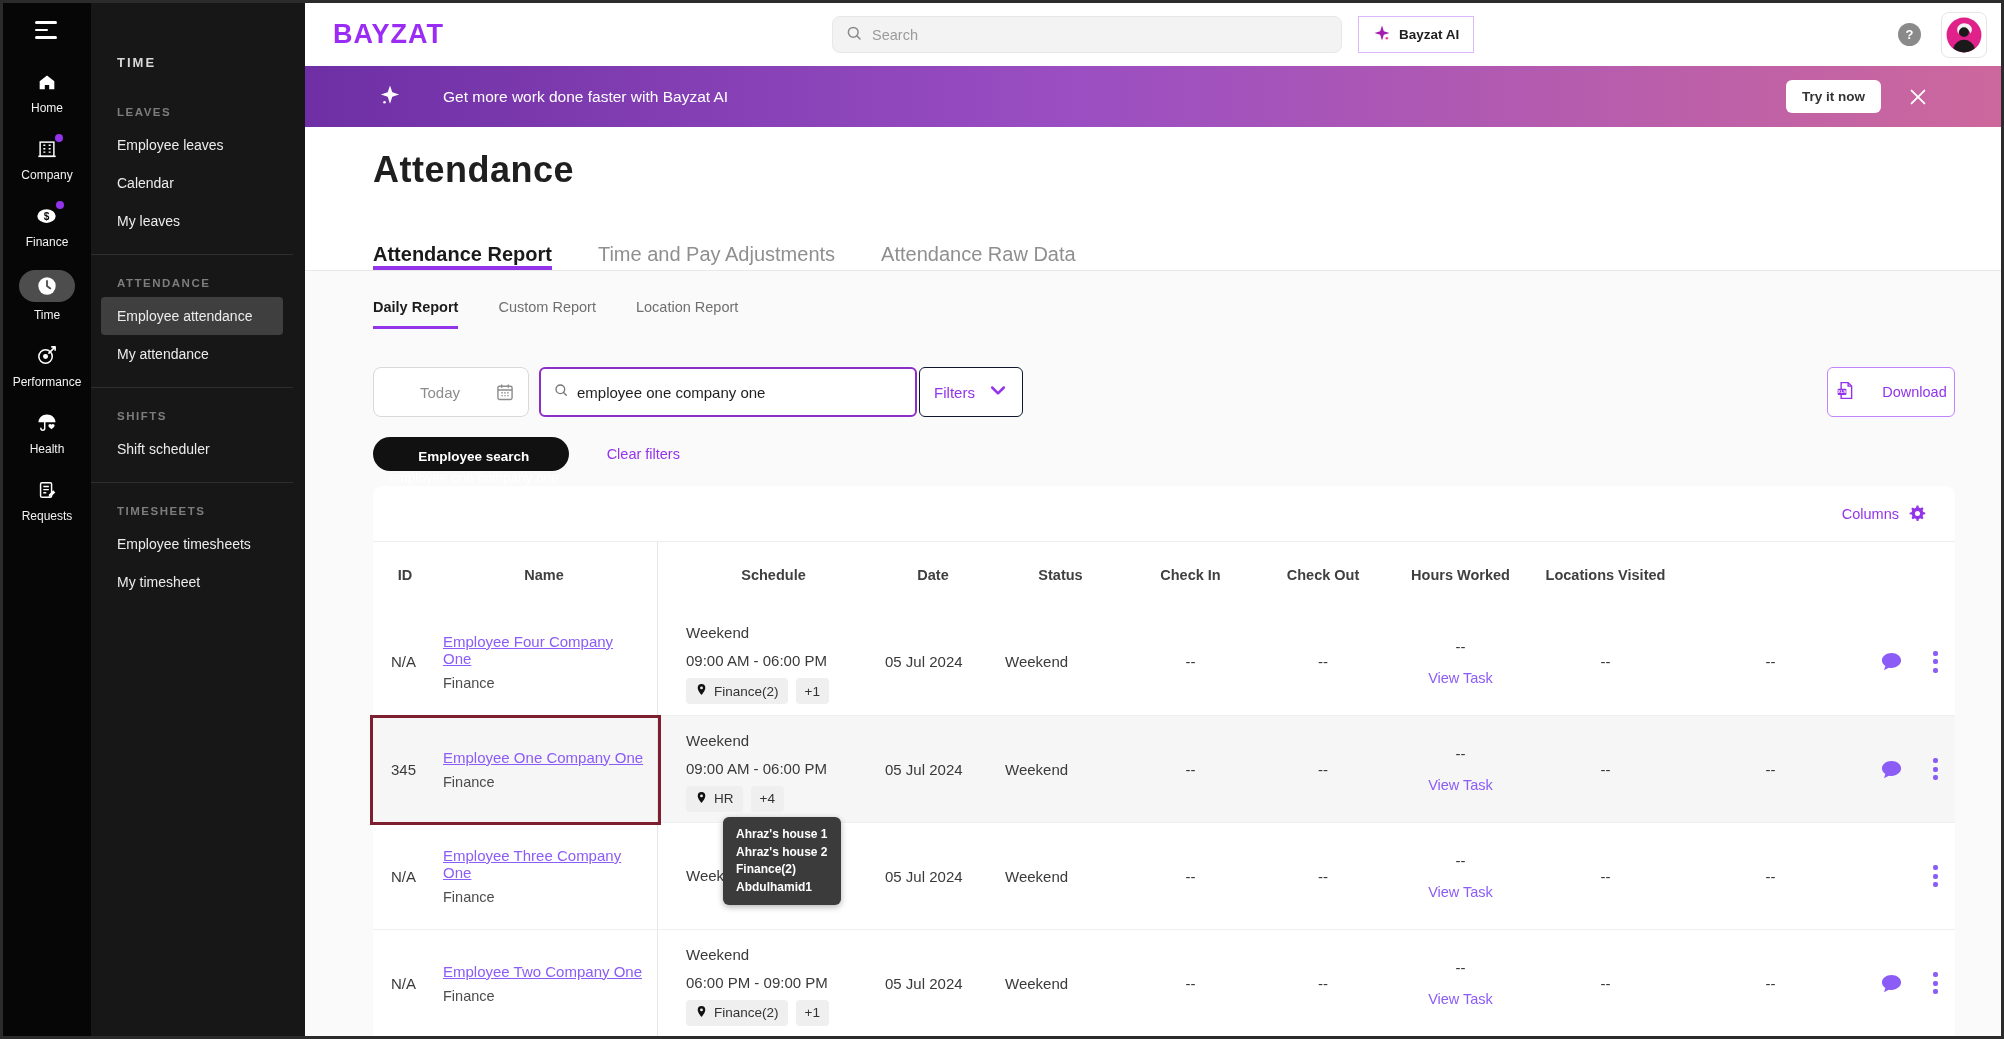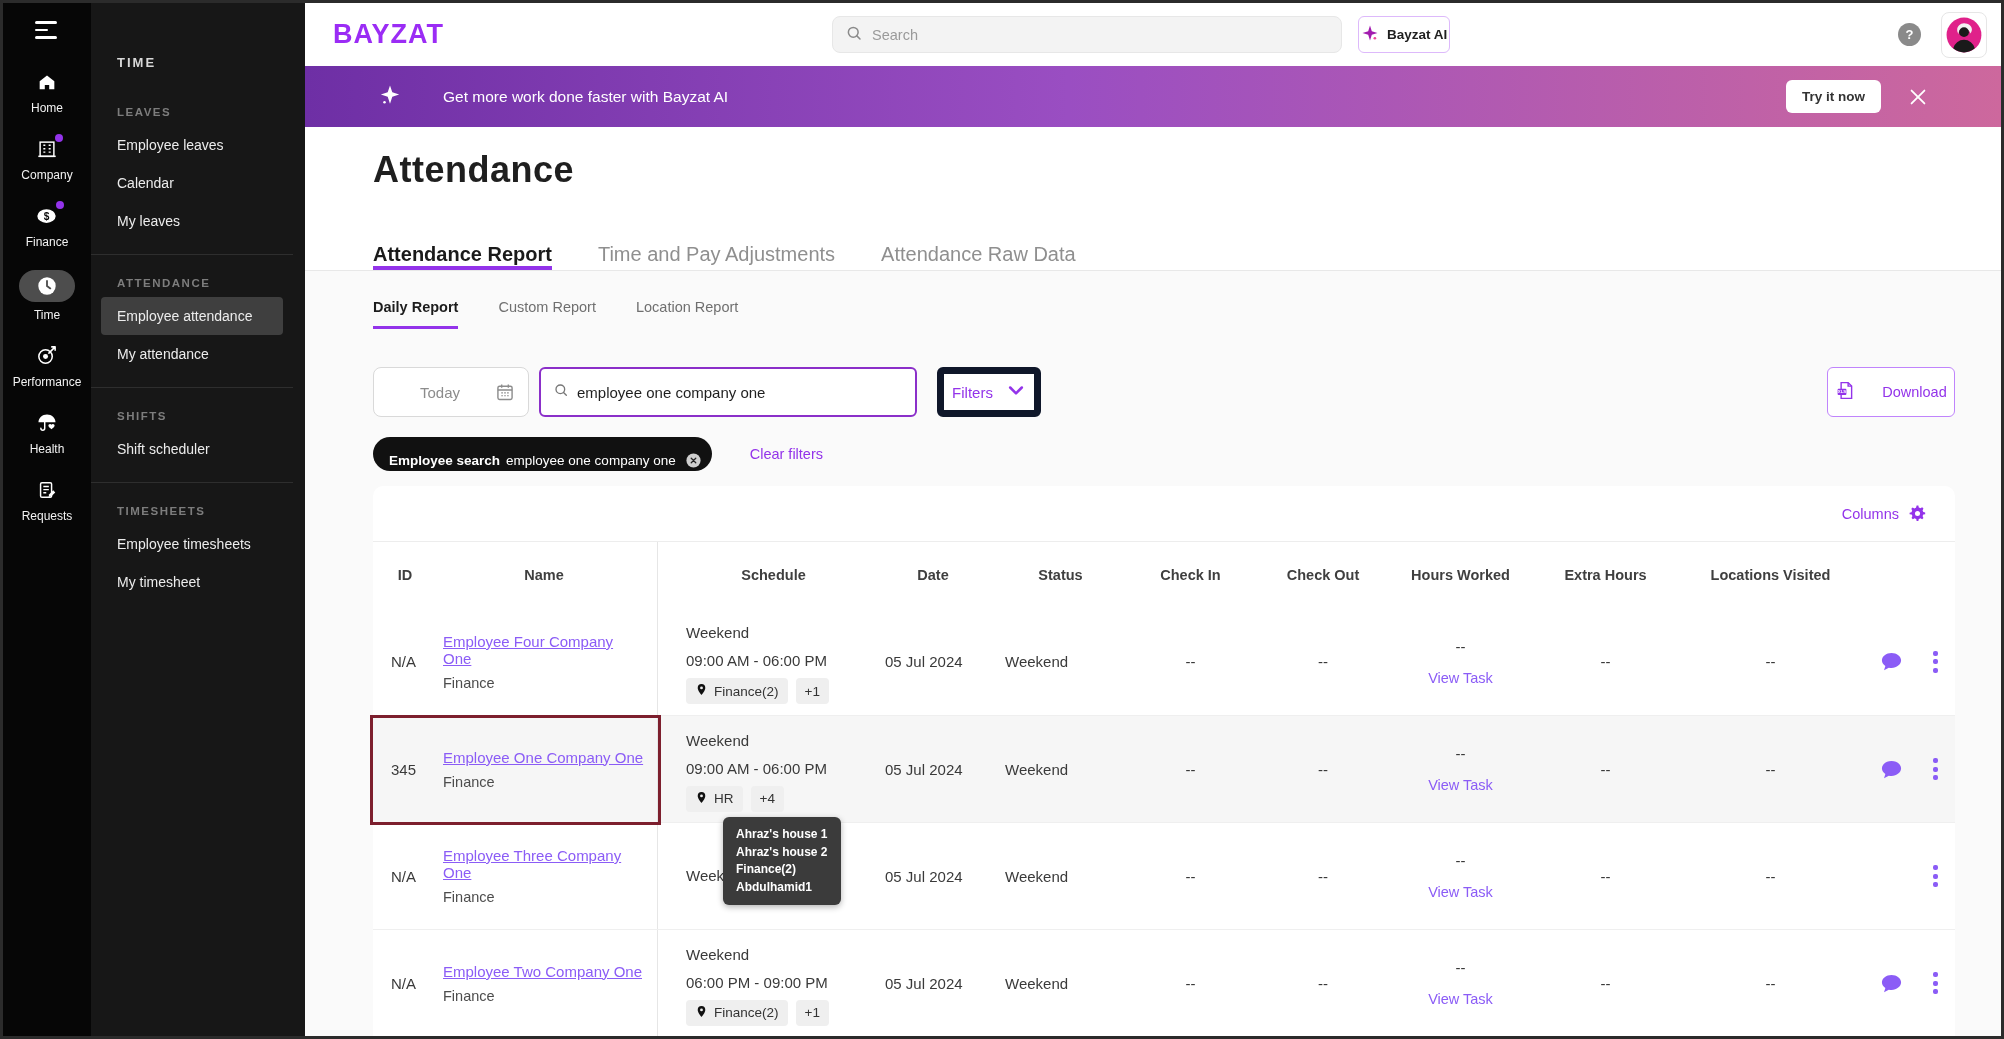--- a/index.html
+++ b/index.html
@@ -30,22 +30,22 @@
   
   .main { flex:1; display:flex; flex-direction:column; background:#14b8a6; min-width:0; }
 
   .topbar { height:63px; flex:0 0 63px; display:flex; align-items:center; padding:0 14px 0 28px; background:#fff; }
   .logo { font-size:27px; font-weight:800; letter-spacing:1px; color:var(--logo,#9b2cf5); cursor:pointer; }
   .topsearch { margin-left:388px; width:510px; height:37px; background:#f3f3f3; border:1px solid #e7e7e7; border-radius:8px;
                display:flex; align-items:center; padding:0 12px; gap:9px; }
   .topsearch input { border:none; outline:none; background:transparent; font-size:14.5px; color:#333; width:100%;
                      font-family:"Liberation Sans", sans-serif; }
   .topsearch input::placeholder { color:#9a9a9a; }
-  .ai-btn { margin-left:16px; height:37px; background:#fff; border:1px solid #ddb9fb; border-radius:6px; display:flex;
-            align-items:center; gap:8px; padding:0 2px; cursor:pointer; }
+  .ai-btn { margin-left:16px; height:37px; background:#fff; border:1px solid #ddb9fb; border-radius:0; display:flex;
+            align-items:center; gap:8px; padding:0 14px; cursor:pointer; }
   .ai-btn .lbl { font-size:13.5px; font-weight:bold; color:#1f1f1f; }
   .top-right { margin-left:auto; display:flex; align-items:center; gap:20px; }
   .help-circle { width:23px; height:23px; border-radius:50%; background:#8a8a8a; color:#fff; font-size:13px; font-weight:bold;
                  display:flex; align-items:center; justify-content:center; cursor:pointer; }
   .avatar-frame { width:46px; height:46px; border:1px solid #e6e6e6; border-radius:8px; display:flex; align-items:center;
                   justify-content:center; background:#fff; cursor:pointer; }
 
   .banner { height:61px; flex:0 0 61px; display:flex; align-items:center; padding:0 26px 0 74px;
             background:linear-gradient(90deg, var(--banner-from,#6e2fa5) 0%, #9a4ec2 45%, var(--banner-to,#cd689d) 100%); }
   .banner-text { color:#fff; font-size:15.5px; margin-left:42px; }
@@ -65,29 +65,29 @@
   .subtab.active { color:#1c1c1c; font-weight:bold; border-bottom-color:var(--accent,#9333ea); }
 
   .filter-row { margin-top:38px; display:flex; align-items:stretch; position:relative; height:50px; }
   .datebox { width:156px; border:1px solid #d9d9d9; border-radius:8px; background:#fff; display:flex; align-items:center;
              justify-content:center; position:relative; cursor:pointer; }
   .datebox .dlabel { font-size:15px; color:#8c8c8c; margin-right:22px; }
   .datebox .cal { position:absolute; right:13px; top:14px; }
   .searchbox { margin-left:10px; width:378px; border:2px solid #8b2fc9; border-radius:6px; background:#fff; display:flex;
                align-items:center; padding:0 12px; gap:8px; }
   .searchbox input { border:none; outline:none; font-size:15px; color:#1f1f1f; width:100%; font-family:"Liberation Sans",sans-serif; }
-  .filtersbox { margin-left:20px; width:104px; border:7px solid #0f172a; border-radius:6px; background:#fff; display:flex;
+  .filtersbox { margin-left:2px; width:104px; border:1px solid #0f172a; border-radius:6px; background:#fff; display:flex;
                 align-items:center; justify-content:center; gap:13px; cursor:pointer; }
   .filtersbox .flabel { color:var(--accent,#9333ea); font-size:15px; }
   .download-btn { position:absolute; right:0; top:0; height:50px; width:128px; background:#fff; border:1.5px solid #c084fc;
                   border-radius:6px; color:var(--accent,#9333ea); font-size:14.5px; display:flex; align-items:center;
                   justify-content:center; gap:26px; cursor:pointer; }
 
   .chip-row { margin-top:20px; display:flex; align-items:center; height:34px; }
-  .chip { background:#111; border-radius:999px; color:#fff; display:flex; align-items:center; gap:6px; padding:12px 10px 0 16px; height:34px; }
+  .chip { background:#111; border-radius:999px; color:#fff; display:flex; align-items:center; gap:6px; padding:12px 10px 0 16px; height:34px;flex-direction:column; }
   .chip .ck { font-size:13.5px; font-weight:bold; }
   .chip .cv { font-size:13.5px; }
   .chip .cx { display:flex; cursor:pointer; margin-left:3px; }
   .clear-link { margin-left:38px; color:var(--accent,#9333ea); font-size:14.5px; cursor:pointer; }
 
   .card { margin-top:15px; background:#fff; border-radius:10px 10px 0 0; position:relative; }
   .columns-row { height:56px; display:flex; align-items:center; justify-content:flex-end; gap:9px; padding-right:28px;
                  border-bottom:1px solid #ededed; }
   .columns-label { color:var(--accent,#9333ea); font-size:14.5px; cursor:pointer; }
   .gear { display:flex; cursor:pointer; }
@@ -350,21 +350,20 @@
         </div>
         <div class="thead tgrid" id="table-head">
             <div class="cell c-id">ID</div>
             <div class="cell c-name">Name</div>
             <div class="cell c-schedule">Schedule</div>
             <div class="cell c-date">Date</div>
             <div class="cell c-status">Status</div>
             <div class="cell c-center" style="justify-content: center;">Check In</div>
             <div class="cell c-center" style="justify-content: center;">Check Out</div>
             <div class="cell c-center" style="justify-content: center;">Hours Worked</div>
-            <div class="cell c-center" style="justify-content: center;">Extra Hours</div>
             <div class="cell c-center" style="justify-content: center;">Locations Visited</div>
             <div class="cell"></div>
           </div>
         <div id="table-body">
             <div class="trow tgrid">
               <div class="cell c-id">N/A</div>
               <div class="cell c-name">
                 <a class="emp-link">Employee Four Company One</a>
                 <div class="dept">Finance</div>
               </div>

